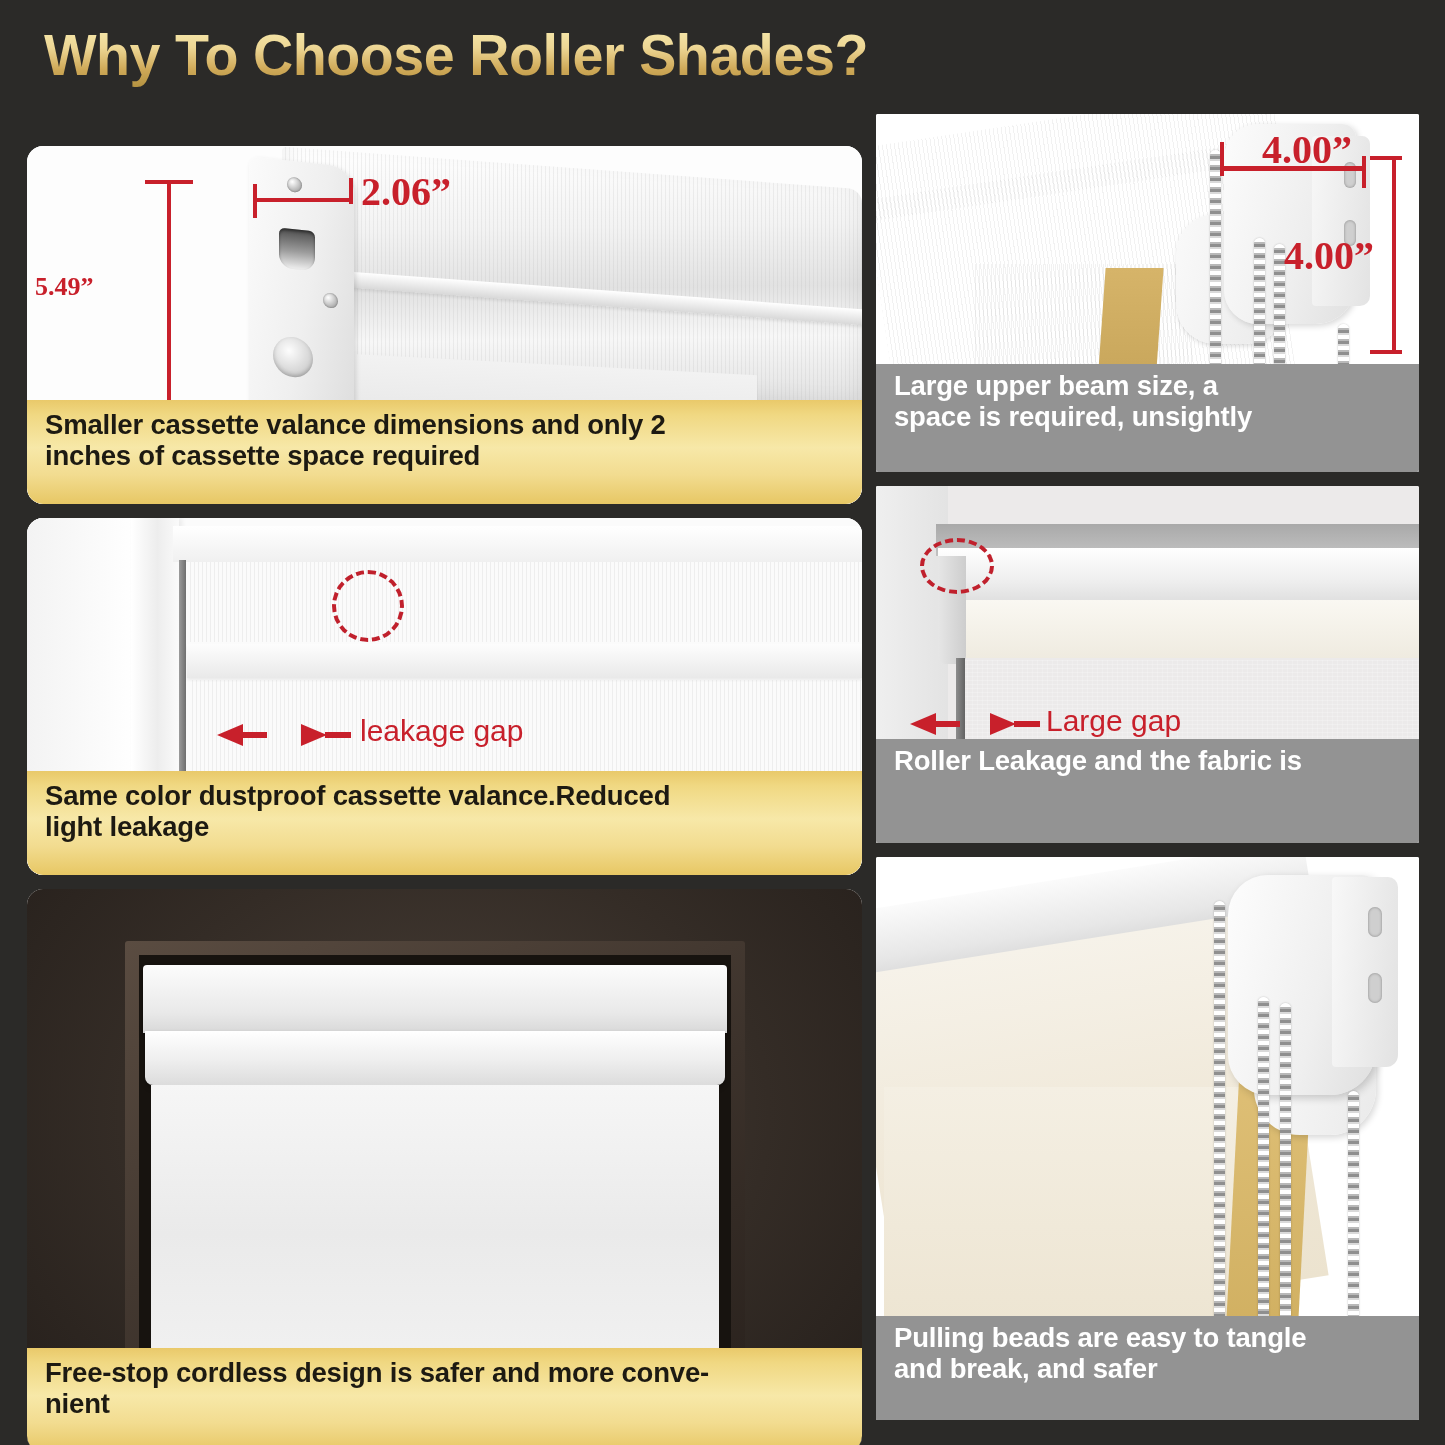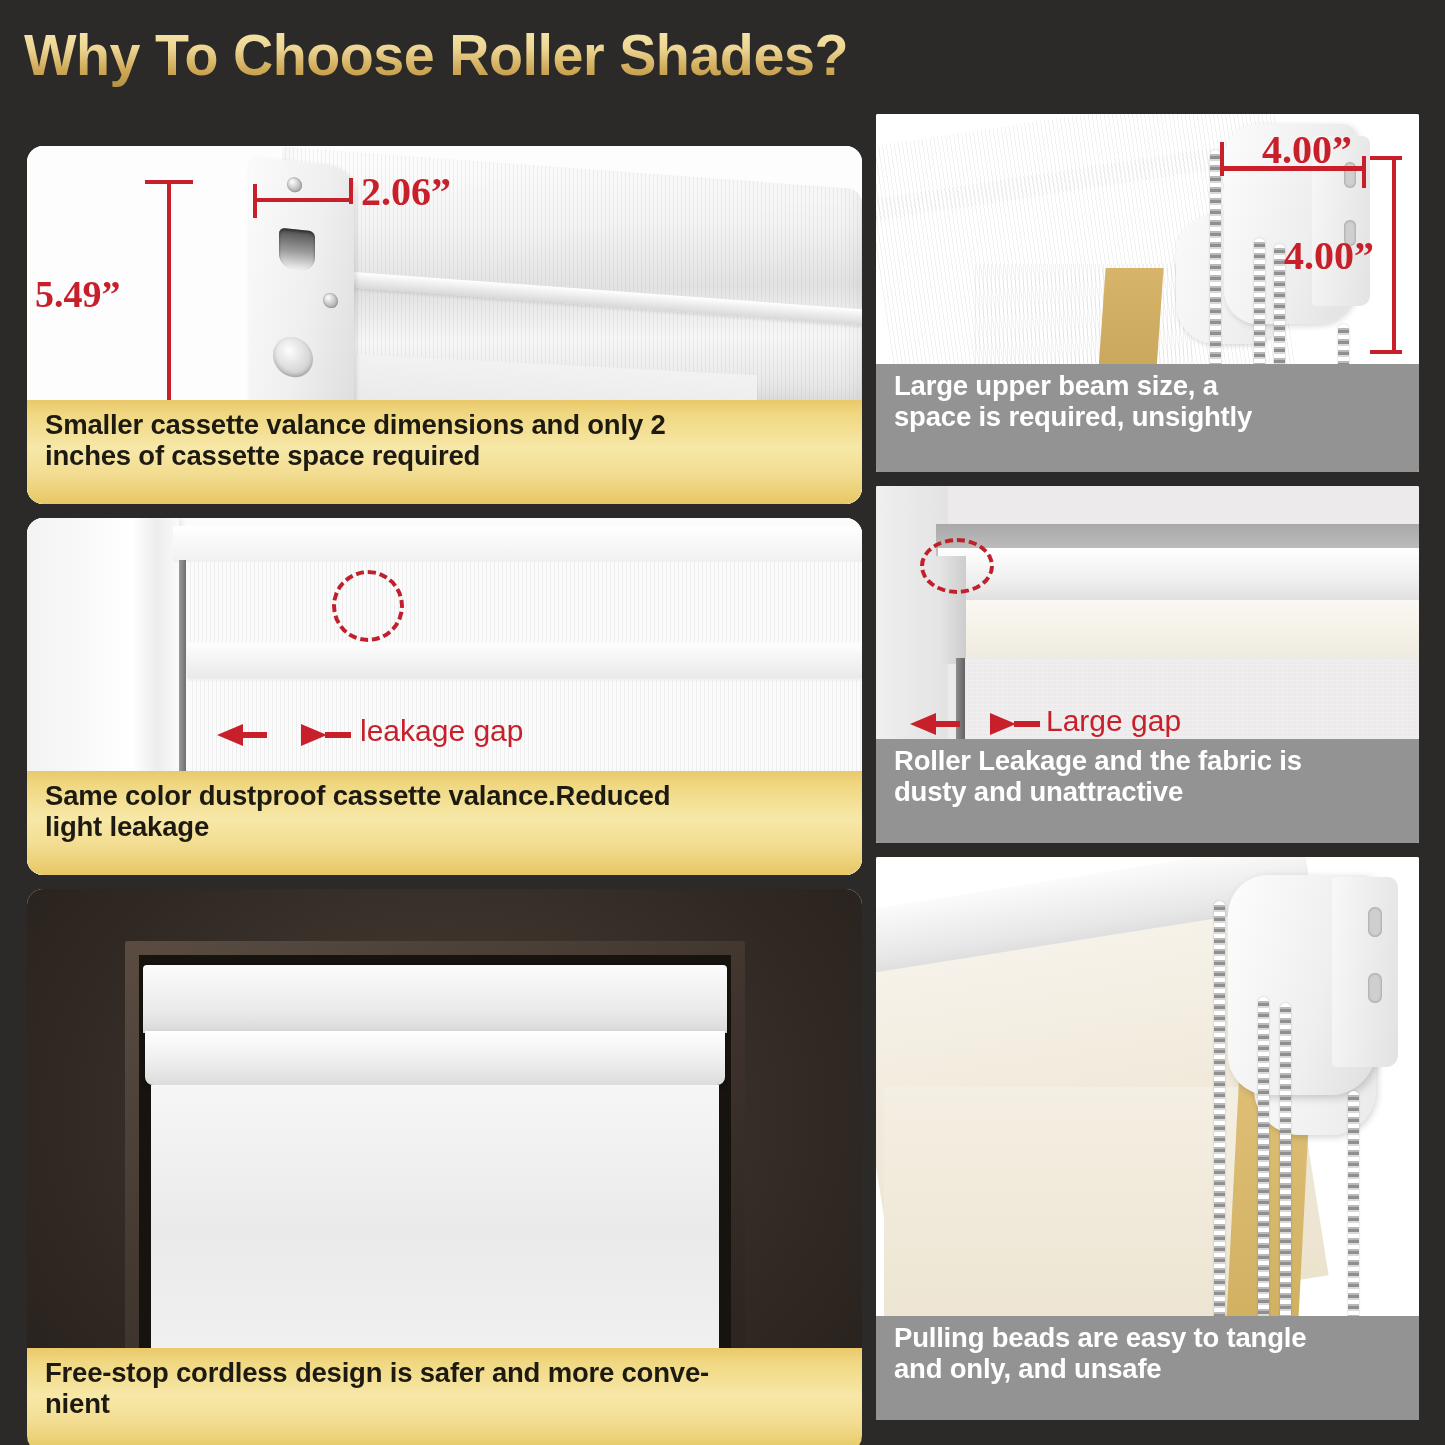--- a/index.html
+++ b/index.html
@@ -20,21 +20,21 @@
   }
 
   
   .title-bar {
     position: absolute;
     left: 0; top: 0;
     width: 1445px;
     height: 108px;
     display: flex;
     align-items: center;
-    padding-left: 24px;
+    padding-left: 44px;
   }
   .title-text {
     font-family: "Liberation Sans", sans-serif;
     font-size: 58px;
     font-weight: bold;
     letter-spacing: -0.5px;
     background: linear-gradient(180deg, #f6e9a8 0%, #e9d08a 42%, #c9a košer 60%, #b08f46 100%);
     background: linear-gradient(180deg, #f9eeb4 0%, #edd694 40%, #cfa958 72%, #b3913f 100%);
     -webkit-background-clip: text;
     background-clip: text;
@@ -440,21 +440,21 @@
           </div>
 
           <div class="dim-line" style="left:226px;top:38px;width:4px;height:34px"></div>
           <div class="dim-line" style="left:226px;top:52px;width:100px;height:4px"></div>
           <div class="dim-line" style="left:322px;top:32px;width:4px;height:26px"></div>
           <div class="dim-label" style="left:334px;top:22px;font-size:40px">2.06”</div>
 
           <div class="dim-line" style="left:140px;top:34px;width:4px;height:270px"></div>
           <div class="dim-line" style="left:118px;top:34px;width:48px;height:4px"></div>
           <div class="dim-line" style="left:118px;top:300px;width:48px;height:4px"></div>
-          <div class="dim-label" style="left:8px;top:126px;font-size:38px">5.49”</div>
+          <div class="dim-label" style="left:8px;top:126px;font-size:26px">5.49”</div>
         </div>
 
         <div class="caption gold">
           <span>Smaller cassette valance dimensions and only 2</span>
           <span>inches of cassette space required</span>
         </div>
       </div>
 
       <div class="panel right full-h">
         <div class="photo" style="height:358px">
@@ -543,21 +543,20 @@
           </svg>
           <svg style="position:absolute;left:90px;top:222px" width="86" height="32">
             <polygon points="50,16 24,5 24,27" fill="#c8202b"></polygon>
             <rect x="48" y="13" width="26" height="6" fill="#c8202b"></rect>
           </svg>
           <div class="gap-label" style="left:170px;top:218px">Large gap</div>
         </div>
 
         <div class="caption gray">
           <span>Roller Leakage and the fabric is</span>
-          <span>dusty and unattractive</span>
         </div>
       </div>
     </div>
 
     <div class="row row-3">
 
       <div class="panel left full-h">
         <div class="photo" style="height:563px">
           <div class="p5-bg"></div>
           <div class="p5-frame"></div>
@@ -598,19 +597,19 @@
           </div>
           <div class="bead-chain" style="left:338px;top:44px;height:452px"></div>
           <div class="bead-chain" style="left:382px;top:140px;height:356px"></div>
           <div class="bead-chain" style="left:404px;top:146px;height:350px"></div>
           <div class="bead-chain" style="left:472px;top:234px;height:262px"></div>
           <div class="p6-footer"></div>
         </div>
 
         <div class="caption gray">
           <span>Pulling beads are easy to tangle</span>
-          <span>and only, and unsafe</span>
+          <span>and break, and safer</span>
         </div>
       </div>
     </div>
 
   </div>
 </div>
 
 </body></html>

